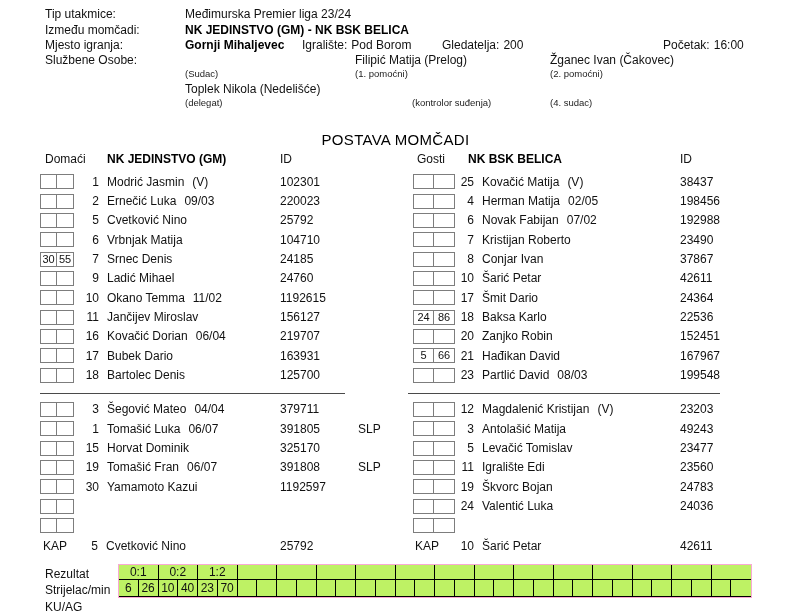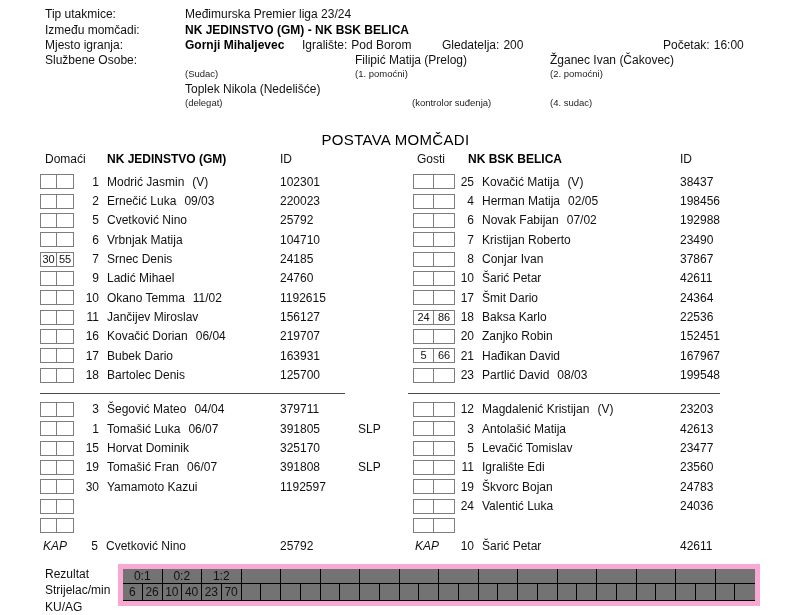--- a/index.html
+++ b/index.html
@@ -35,26 +35,26 @@
   .home .pnum{width:25px;} .away .pnum{width:19px;}
   .pname{margin-left:8px;white-space:nowrap;}
   .psuffix{margin-left:8px;white-space:nowrap;}
   .pid{position:absolute;top:50%;transform:translateY(-50%);}
   .home .pid{left:242px;} .away .pid{left:274px;}
   .ptag{position:absolute;left:320px;top:50%;transform:translateY(-50%);}
   .divider{height:1px;background:#4a4a4a;margin-top:8px;margin-left:2px;}
   .home .divider{width:305px;} .away .divider{width:312px;}
   .subs{margin-top:6px;}
   .kaprow{margin-top:3px;height:16px;}
-  .kap-label{box-sizing:border-box;flex:0 0 auto;font-style:italic;}
+  .kap-label{box-sizing:border-box;flex:0 0 auto;}
   .home .kap-label{width:35px;padding-left:5px;}
   .away .kap-label{width:49px;padding-left:9px;}
   
   .results-labels{position:absolute;left:45px;top:566px;font-size:12px;line-height:16.3px;}
-  .rtable{position:absolute;left:118px;top:564px;border:5px solid #f9a8d4;background:#737373;}
+  .rtable{position:absolute;left:118px;top:564px;border:1px solid #f9a8d4;background:#bef264;}
   .rrow{display:flex;}
   .rrow .c{box-sizing:border-box;border-right:1px solid #000;text-align:center;font-size:12px;overflow:hidden;white-space:nowrap;}
   .rrow .c:last-child{border-right:none;}
   .r1 .c,.r3 .c{width:39.5px;height:15px;line-height:14px;}
   .r2 .c{width:19.75px;height:17px;line-height:16px;}
   .r1 .c,.r2 .c{border-bottom:1px solid #000;}
 </style>
 </head>
 <body>
 
@@ -398,21 +398,21 @@
           <span class="psuffix">(V)</span>
           <span class="pid">23203</span>
         </div>
         <div class="prow">
           <span class="bx-wrap">
             <span class="bx"></span>
             <span class="bx bx2"></span>
           </span>
           <span class="pnum">3</span>
           <span class="pname">Antolašić Matija</span>
-          <span class="pid">42613</span>
+          <span class="pid">49243</span>
         </div>
         <div class="prow">
           <span class="bx-wrap">
             <span class="bx"></span>
             <span class="bx bx2"></span>
           </span>
           <span class="pnum">5</span>
           <span class="pname">Levačić Tomislav</span>
           <span class="pid">23477</span>
         </div>

